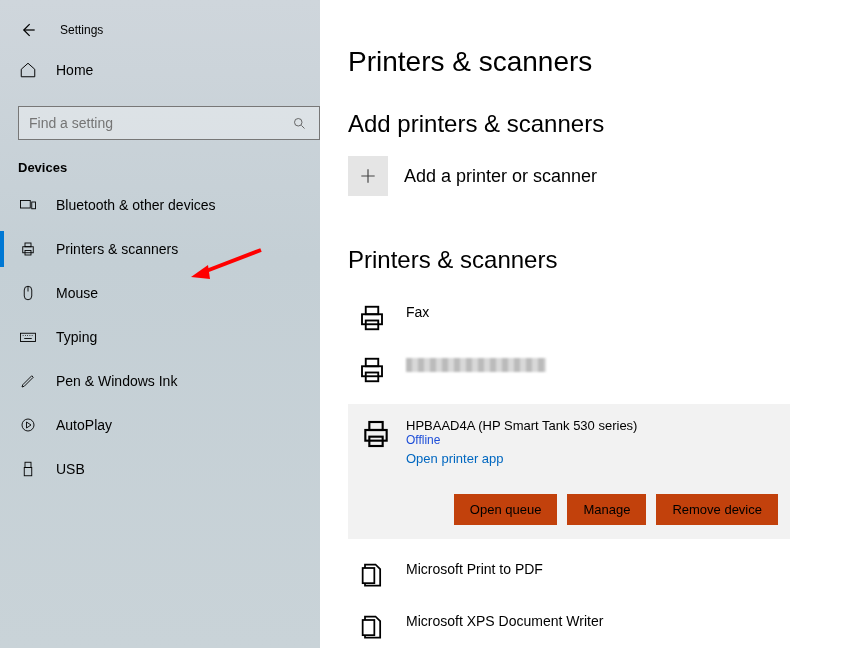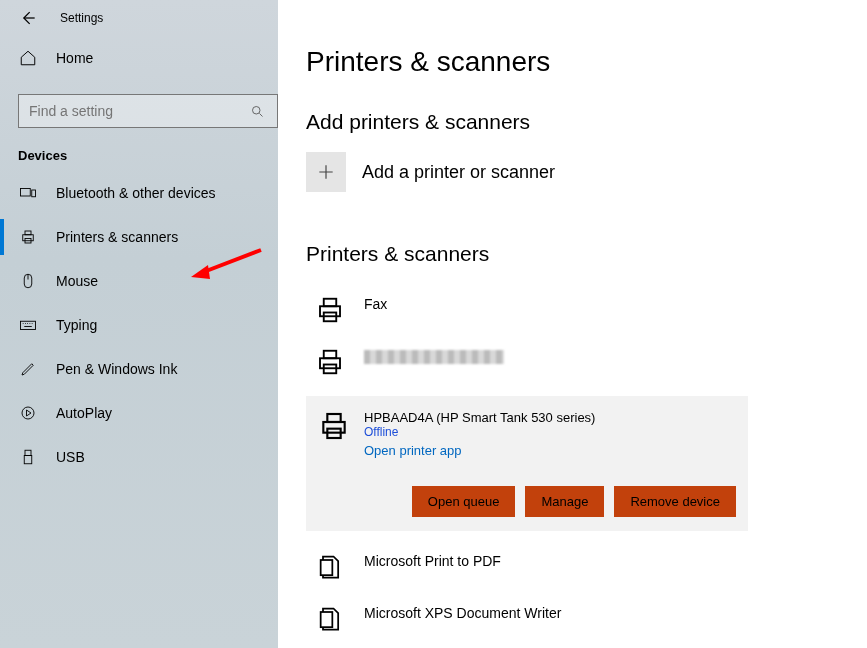--- a/index.html
+++ b/index.html
@@ -1,29 +1,29 @@
 <!DOCTYPE html>
 <html><head>
   <meta charset="utf-8">
   <style>
     * { margin: 0; padding: 0; box-sizing: border-box; font-family: "Segoe UI", sans-serif; }
     body { width: 867px; height: 648px; display: flex; overflow: hidden; background: #fff; position: relative; }
-    .sidebar { width: 278px; height: 100%; background: linear-gradient(180deg, #cfd6dc, #c4cfd5 40%, #c9d3d8); }
+    .sidebar { width: 320px; height: 100%; background: linear-gradient(180deg, #cfd6dc, #c4cfd5 40%, #c9d3d8); padding-top: 12px; }
     .header-row { display: flex; align-items: center; height: 36px; padding-left: 16px; gap: 20px; }
     .back-btn { width: 24px; height: 24px; display:flex; align-items:center; justify-content:center; cursor:pointer; }
     .app-title { font-size: 12px; color: #000; }
     .sidebar-row { display: flex; align-items: center; height: 44px; padding-left: 18px; gap: 18px; font-size: 14px; color: #000; cursor:pointer; position:relative; }
     .sidebar-section { font-size: 13px; font-weight: 600; padding: 14px 18px 8px 18px; }
     .search-box { margin: 14px 0 6px 18px; height: 34px; border: 1px solid #777; background: rgba(255,255,255,0.35); display:flex; align-items:center; padding:0 10px; justify-content:space-between; }
     .search-box input { border:none; background:transparent; outline:none; font-size:14px; color:#555; width: 240px; }
     .sidebar-row.active::before { content:""; position:absolute; left:0; top:4px; bottom:4px; width:4px; background:#0078d4; }
     .icon { width:20px; height:20px; display:flex; align-items:center; justify-content:center; flex-shrink:0; }
     .main { flex:1; padding: 46px 0 0 28px; overflow:auto; }
     .h1 { font-size: 28px; font-weight: 400; margin-bottom: 32px; }
-    .h2 { font-size: 21px; font-weight: 400; margin-bottom: 18px; }
+    .h2 { font-size: 24px; font-weight: 400; margin-bottom: 18px; }
     .add-row { display:flex; align-items:center; gap:16px; margin-bottom: 50px;}
     .add-tile { width:40px; height:40px; background:#e5e5e5; display:flex; align-items:center; justify-content:center;}
     .add-label { font-size:18px; }
     .printer-item { display:flex; align-items:flex-start; gap:16px; padding: 8px 6px; }
     .printer-item .picon { width:36px; height:36px; display:flex; align-items:center; justify-content:center;}
     .printer-item .pname { font-size:14px; padding-top:4px; }
     .printer-selected { background:#f2f2f2; padding:14px 12px 14px 12px; width: 442px; margin: 8px 0 10px 0; }
     .printer-selected .top { display:flex; gap:14px; }
     .printer-selected .meta { font-size:13px; }
     .printer-selected .status { color:#1d4ed8; font-size:12px; }

